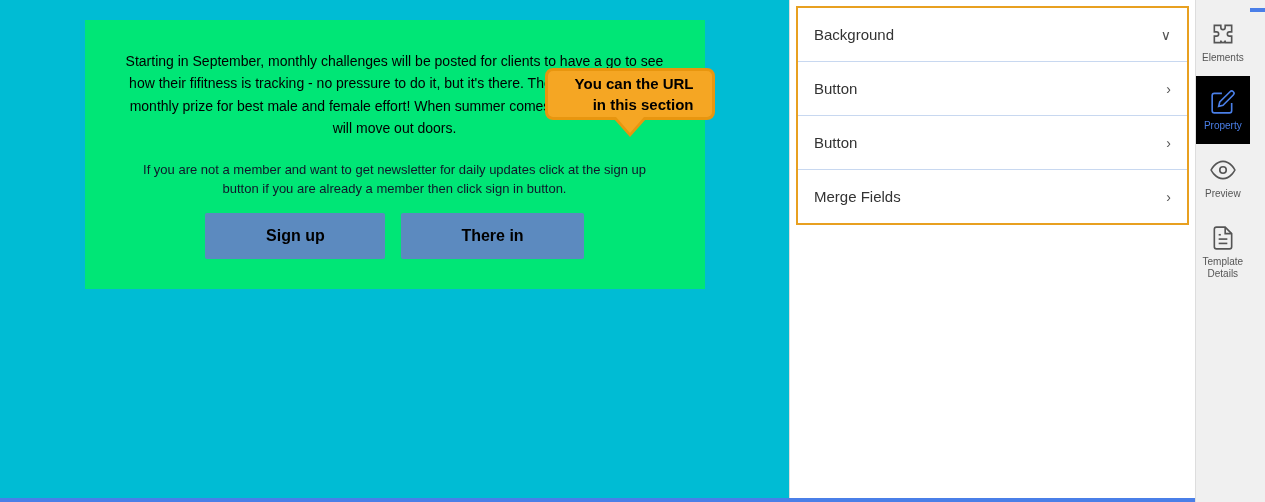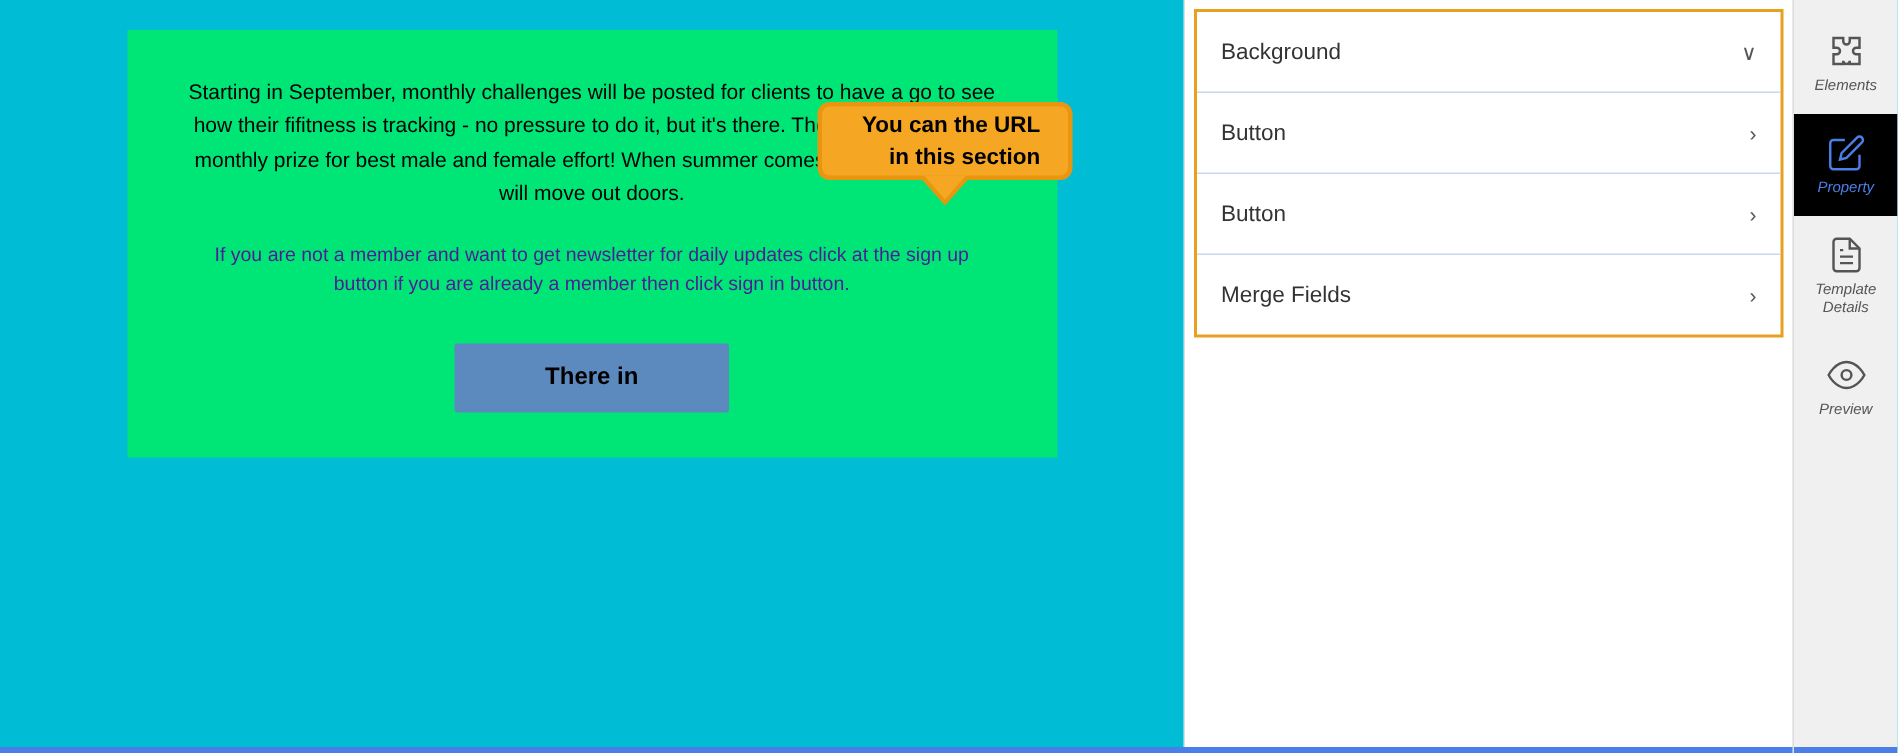--- a/index.html
+++ b/index.html
@@ -32,22 +32,22 @@
 
     .content-text {
       font-size: 14px;
       line-height: 1.6;
       color: #000;
       margin-bottom: 20px;
     }
 
     .membership-text {
       font-size: 13px;
-      color: #4c1d95;
-      margin-bottom: 30px;
+      color: #0f172a;
+      margin-bottom: 14px;
       line-height: 1.5;
     }
 
     .button-row {
       display: flex;
       gap: 16px;
       justify-content: center;
     }
 
     .action-btn {
@@ -189,43 +189,43 @@
       color: #555;
       line-height: 1.2;
     }
 
     .sidebar-icon-item.active .icon-label {
       color: #4a7fe8;
     }
 
     .sidebar-icons-wrapper {
       display: flex;
-      flex-direction: column;
+      flex-direction: row;
       height: 100%;
-      font-style: italic;
     }
 
     .sidebar-icons-top {
       flex: 1;
     }
 
     .sidebar-bottom-bar {
       height: 4px;
       background: #4a7fe8;
       width: 100%;
     }
   </style>
 </head>
 <body>
 
 <div class="canvas-area">
   <div class="content-block">
     <p class="content-text">Starting in September, monthly challenges will be posted for clients to have a go to see how their fifitness is tracking - no pressure to do it, but it's there. There may even be a monthly prize for best male and female effort! When summer comes these challenges will move out doors.</p>
     <p class="membership-text">If you are not a member and want to get newsletter for daily updates click at the sign up button if you are already a member then click sign in button.</p>
     <div class="button-row">
+      <button class="action-btn">Sign up</button>
       <button class="action-btn">There in</button>
     </div>
 
     <div class="tooltip-bubble">
       <span>You can the URL in this section</span>
     </div>
   </div>
 </div>
 
 <div class="right-panel">
@@ -272,44 +272,44 @@
         </div>
 
         <div class="sidebar-icon-item active">
           <div class="icon-svg">
             <svg width="26" height="26" viewBox="0 0 24 24" fill="none" stroke="#4a7fe8" stroke-width="1.5">
               <path d="M11 4H4a2 2 0 0 0-2 2v14a2 2 0 0 0 2 2h14a2 2 0 0 0 2-2v-7"></path>
               <path d="M18.5 2.5a2.121 2.121 0 0 1 3 3L12 15l-4 1 1-4 9.5-9.5z"></path>
             </svg>
           </div>
           <span class="icon-label" style="color:#4a7fe8;">Property</span>
+        </div>
+
+        <div class="sidebar-icon-item">
+          <div class="icon-svg">
+            <svg width="26" height="26" viewBox="0 0 24 24" fill="none" stroke="#555" stroke-width="1.5">
+              <path d="M1 12s4-8 11-8 11 8 11 8-4 8-11 8-11-8-11-8z"></path>
+              <circle cx="12" cy="12" r="3"></circle>
+            </svg>
+          </div>
+          <span class="icon-label">Preview</span>
         </div>
 
         <div class="sidebar-icon-item">
           <div class="icon-svg">
             <svg width="26" height="26" viewBox="0 0 24 24" fill="none" stroke="#555" stroke-width="1.5">
               <path d="M14 2H6a2 2 0 0 0-2 2v16a2 2 0 0 0 2 2h12a2 2 0 0 0 2-2V8z"></path>
               <polyline points="14 2 14 8 20 8"></polyline>
               <line x1="8" y1="13" x2="16" y2="13"></line>
               <line x1="8" y1="17" x2="16" y2="17"></line>
               <line x1="8" y1="9" x2="10" y2="9"></line>
             </svg>
           </div>
           <span class="icon-label">Template Details</span>
         </div>
 
-        <div class="sidebar-icon-item">
-          <div class="icon-svg">
-            <svg width="26" height="26" viewBox="0 0 24 24" fill="none" stroke="#555" stroke-width="1.5">
-              <path d="M1 12s4-8 11-8 11 8 11 8-4 8-11 8-11-8-11-8z"></path>
-              <circle cx="12" cy="12" r="3"></circle>
-            </svg>
-          </div>
-          <span class="icon-label">Preview</span>
-        </div>
-
       </div>
 
 
       <div class="sidebar-bottom-bar"></div>
     </div>
   </div>
 </div>
 
 </body></html>

